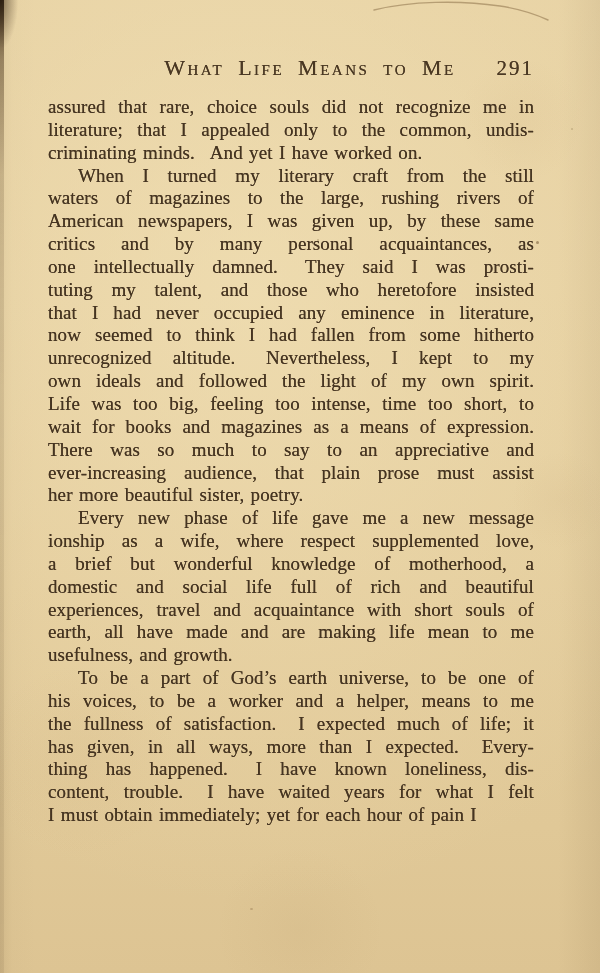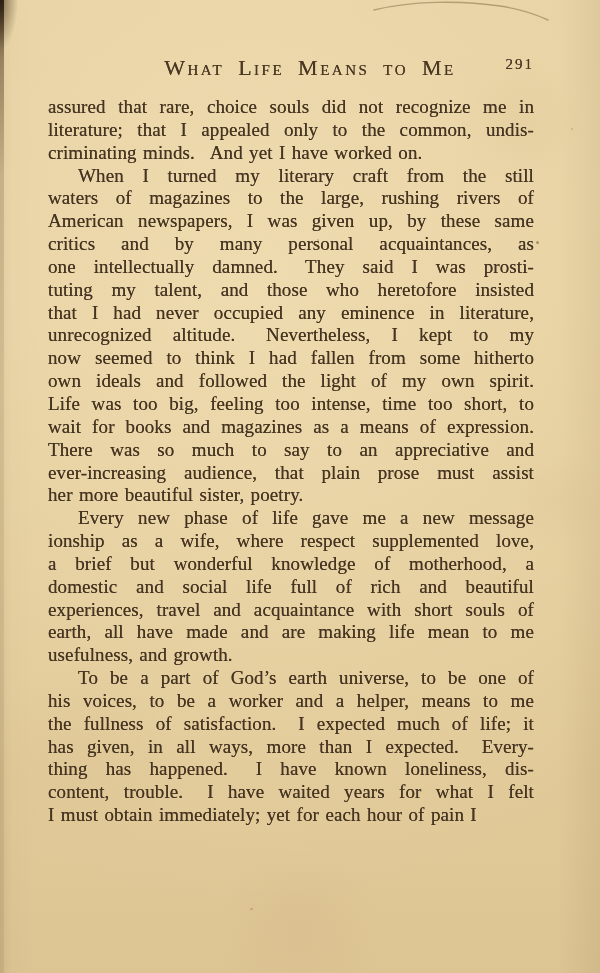--- a/index.html
+++ b/index.html
@@ -79,21 +79,21 @@
     letter-spacing: 2.5px;
     word-spacing: 6px;
     color: #4a3823;
     text-shadow: 0 0 0.5px rgba(74,56,35,0.9);
     padding-left: 10px;
   }
   .page-number {
     position: absolute;
     right: 66px;
     top: 1px;
-    font-size: 15px;
+    font-size: 21px;
     letter-spacing: 2px;
     color: #4a3823;
     text-shadow: 0 0 0.5px rgba(74,56,35,0.9);
   }
 
   .page-text {
     position: absolute;
     left: 48px;
     top: 96px;
     width: 486px;
@@ -143,22 +143,22 @@
       <div class="line">assured that rare, choice souls did not recognize me in</div>
       <div class="line">literature; that I appealed only to the common, undis-</div>
       <div class="line para-end">criminating minds.  And yet I have worked on.</div>
       <div class="line indent">When I turned my literary craft from the still</div>
       <div class="line">waters of magazines to the large, rushing rivers of</div>
       <div class="line">American newspapers, I was given up, by these same</div>
       <div class="line">critics and by many personal acquaintances, as</div>
       <div class="line">one intellectually damned.  They said I was prosti-</div>
       <div class="line">tuting my talent, and those who heretofore insisted</div>
       <div class="line">that I had never occupied any eminence in literature,</div>
+      <div class="line">now seemed to think I had fallen from some hitherto</div>
       <div class="line">unrecognized altitude.  Nevertheless, I kept to my</div>
-      <div class="line">now seemed to think I had fallen from some hitherto</div>
       <div class="line">own ideals and followed the light of my own spirit.</div>
       <div class="line">Life was too big, feeling too intense, time too short, to</div>
       <div class="line">wait for books and magazines as a means of expression.</div>
       <div class="line">There was so much to say to an appreciative and</div>
       <div class="line">ever-increasing audience, that plain prose must assist</div>
       <div class="line para-end">her more beautiful sister, poetry.</div>
       <div class="line indent">Every new phase of life gave me a new message</div>
       <div class="line">ionship as a wife, where respect supplemented love,</div>
       <div class="line">a brief but wonderful knowledge of motherhood, a</div>
       <div class="line">domestic and social life full of rich and beautiful</div>

